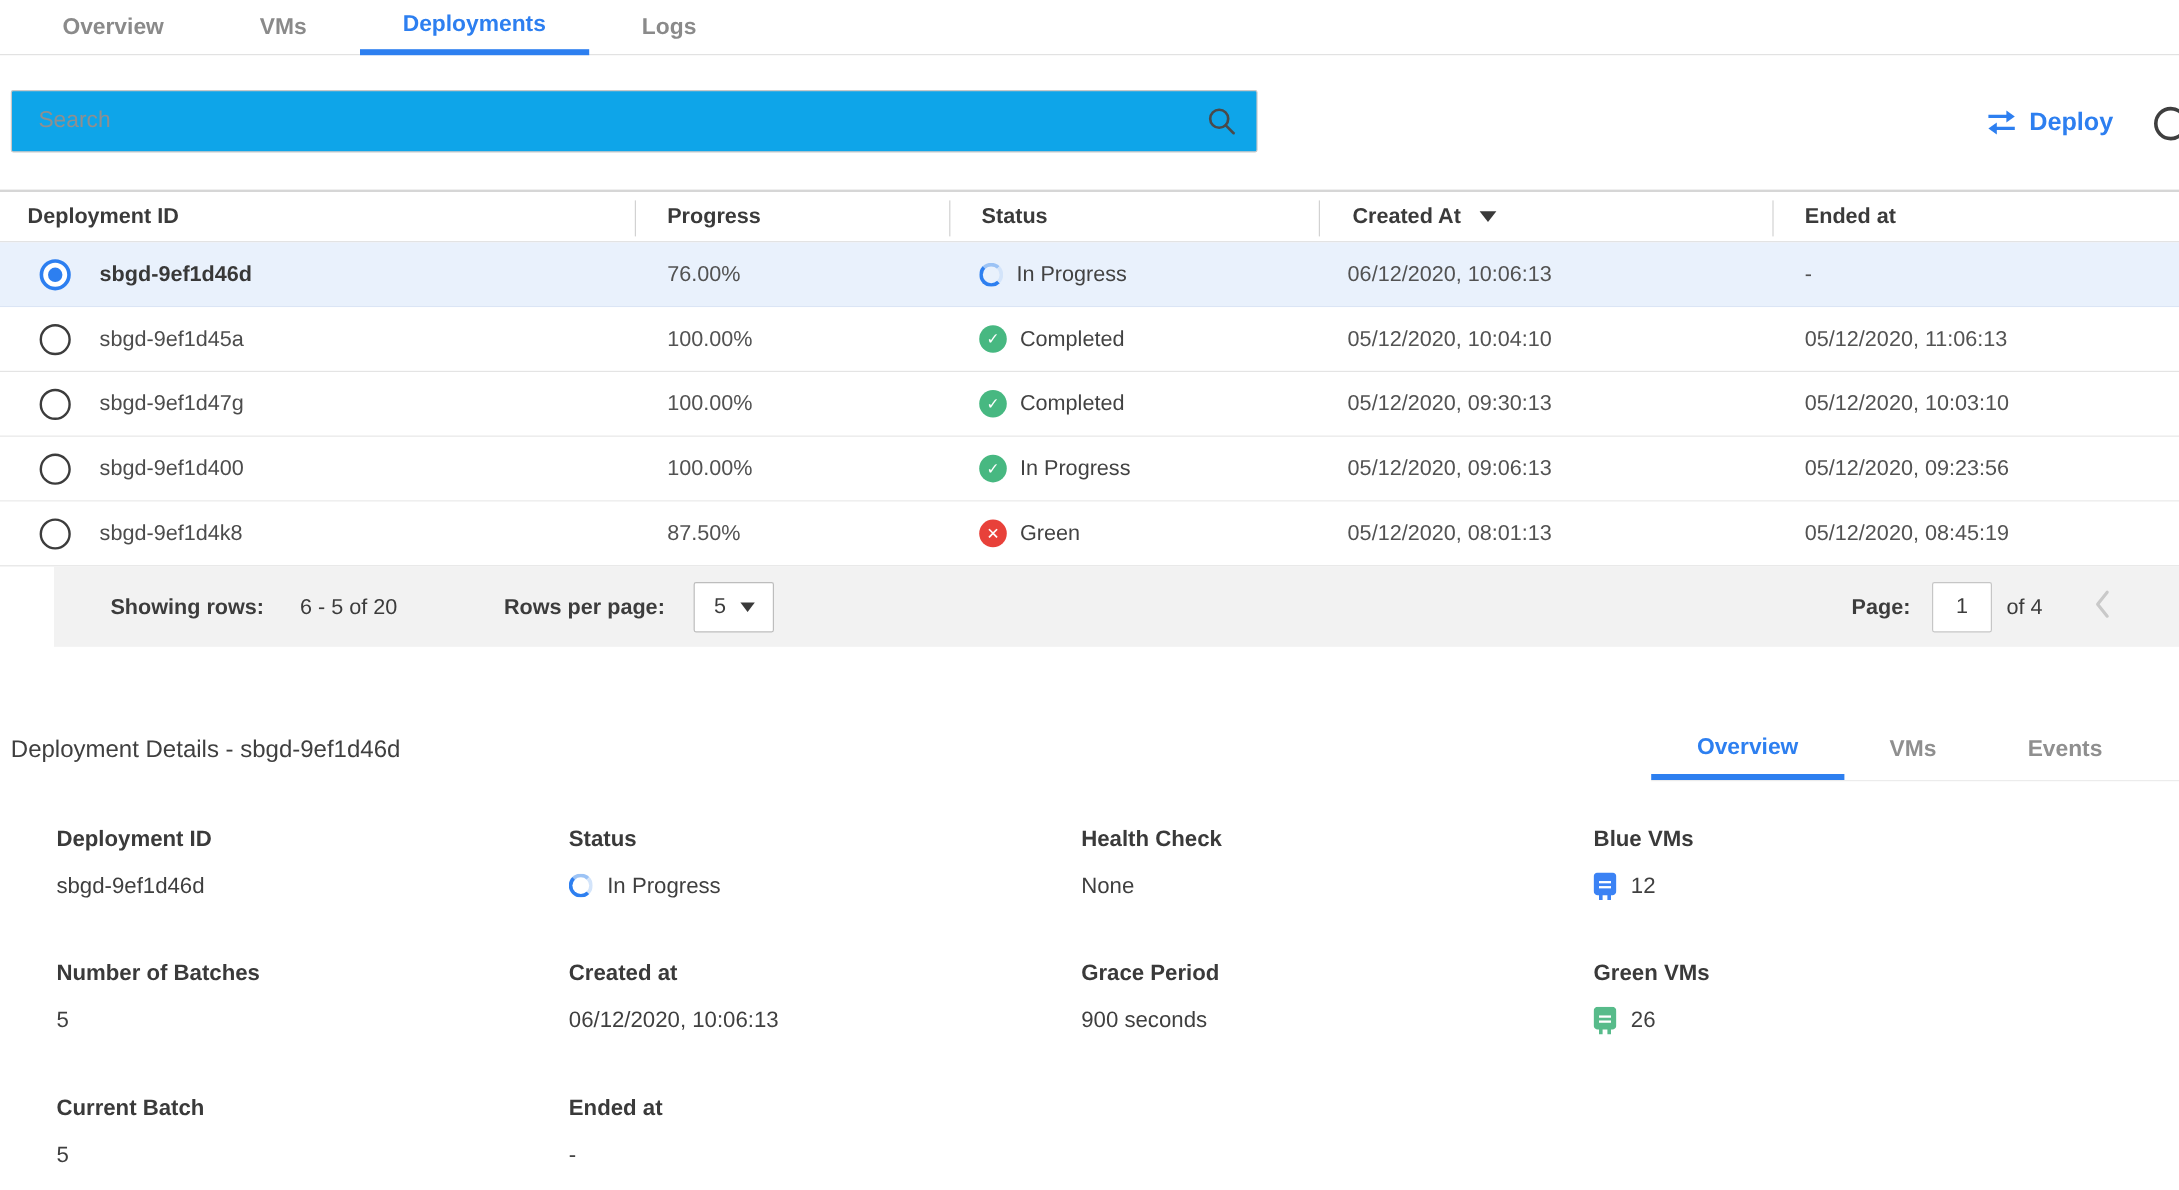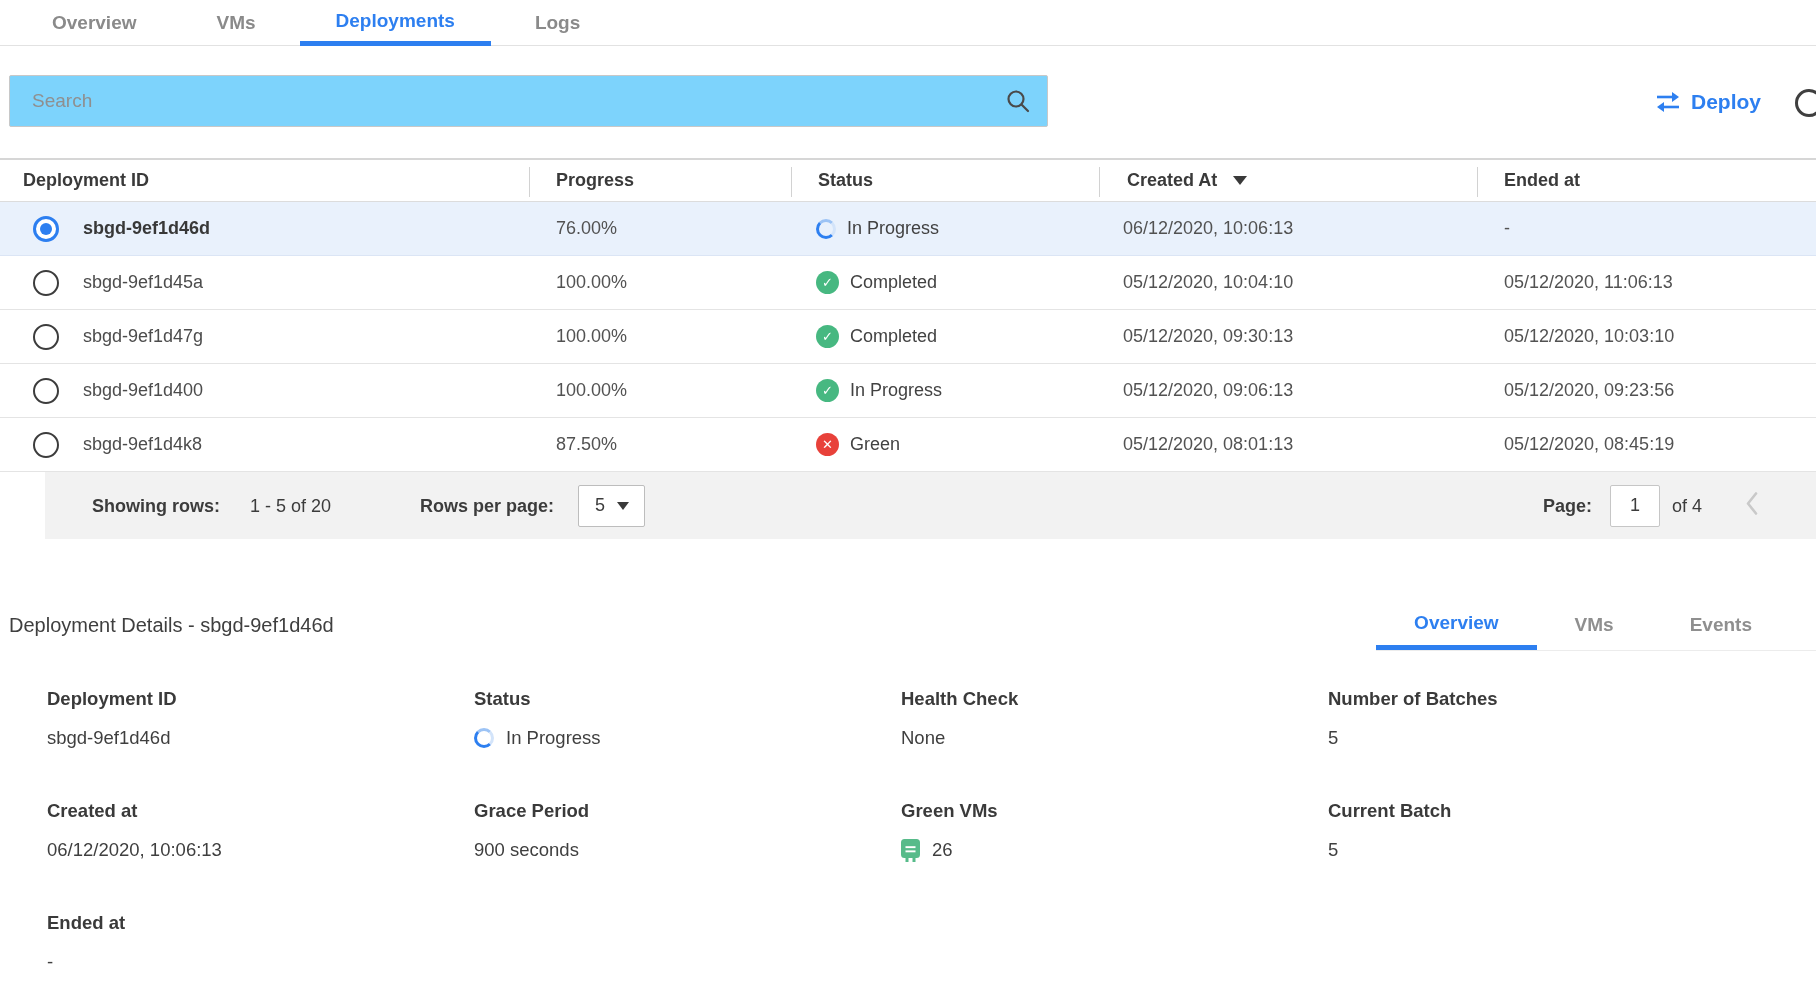--- a/index.html
+++ b/index.html
@@ -13,21 +13,21 @@
 
   
   .topnav { position:absolute; top:0; left:0; width:1816px; height:46px;
     border-bottom:1px solid #e2e2e2; display:flex; padding-left:16px; }
   .topnav .tab { height:46px; display:flex; align-items:center; padding:0 36px;
     margin-right:8px; font-size:19px; font-weight:bold; color:#8a8a8a; cursor:pointer; }
   .topnav .tab.active { color:#2d7ff0; border-bottom:5px solid #2d7ff0; margin-bottom:-1px; }
 
   
   .searchbox { position:absolute; left:9px; top:75px; width:1039px; height:52px;
-    border:1px solid #c8c8c8; border-radius:2px; background:#7dd3fc; display:flex; align-items:center; }
+    border:1px solid #c8c8c8; border-radius:2px; background:#0ea5e9; display:flex; align-items:center; }
   .searchbox input { flex:1; border:0; outline:none; font-size:19px; color:#3c3c3c;
     padding:0 0 0 22px; font-family:inherit; background:transparent; }
   .searchbox input::placeholder { color:#8f8f8f; }
   .search-ic { width:26px; height:26px; margin-right:16px; flex:0 0 auto; }
 
   .deploy-btn { position:absolute; left:1655px; top:84px; height:36px;
     display:flex; align-items:center; gap:10px; cursor:pointer; }
   .deploy-btn .lbl { color:#2d7ff0; font-size:21px; font-weight:bold; }
 
   .refresh-ring { position:absolute; left:1795px; top:89px; width:28px; height:28px;
@@ -218,21 +218,21 @@
     <div class="cell c-status">
       <span class="st-badge st-failed"></span>
       <span>Green</span>
     </div>
     <div class="cell c-created">05/12/2020, 08:01:13</div>
     <div class="cell c-ended">05/12/2020, 08:45:19</div>
   </div>
 
   <div class="tfoot">
     <div class="fitem blb f-showing-l">Showing rows:</div>
-    <div class="fitem f-showing-v">1 - 5 of 20</div>
+    <div class="fitem f-showing-v">6 - 5 of 20</div>
     <div class="fitem blb f-rpp-l">Rows per page:</div>
     <div class="fitem rpp-select">
       <span>5</span>
       <span class="caret-sm"></span>
     </div>
     <div class="fitem blb f-page-l">Page:</div>
     <div class="fitem page-input">
       <input type="text" value="1" style="">
     </div>
     <div class="fitem f-pagetotal">of 4</div>
@@ -265,20 +265,31 @@
   <div class="field">
     <div class="flabel">Status</div>
     <div class="fvalue">
       <span class="spinner"></span>
       <span>In Progress</span>
     </div>
   </div>
   <div class="field">
     <div class="flabel">Health Check</div>
     <div class="fvalue">None</div>
+  </div>
+  <div class="field">
+    <div class="flabel">Blue VMs</div>
+    <div class="fvalue">
+      <svg class="vm-ic" viewBox="0 0 19 23">
+        <path d="M3.5 0 h12 a3.5 3.5 0 0 1 3.5 3.5 v12 a3.5 3.5 0 0 1 -3.5 3.5 h-1 v4 h-3 v-4 h-4 v4 h-3 v-4 h-1 A3.5 3.5 0 0 1 0 15.5 v-12 A3.5 3.5 0 0 1 3.5 0 Z" fill="#3b82f4"></path>
+        <rect x="4.5" y="7.2" width="10" height="1.9" fill="#fff"></rect>
+        <rect x="4.5" y="11.4" width="10" height="1.9" fill="#fff"></rect>
+      </svg>
+      <span>12</span>
+    </div>
   </div>
 
   <div class="field">
     <div class="flabel">Number of Batches</div>
     <div class="fvalue">5</div>
   </div>
   <div class="field">
     <div class="flabel">Created at</div>
     <div class="fvalue">06/12/2020, 10:06:13</div>
   </div>

